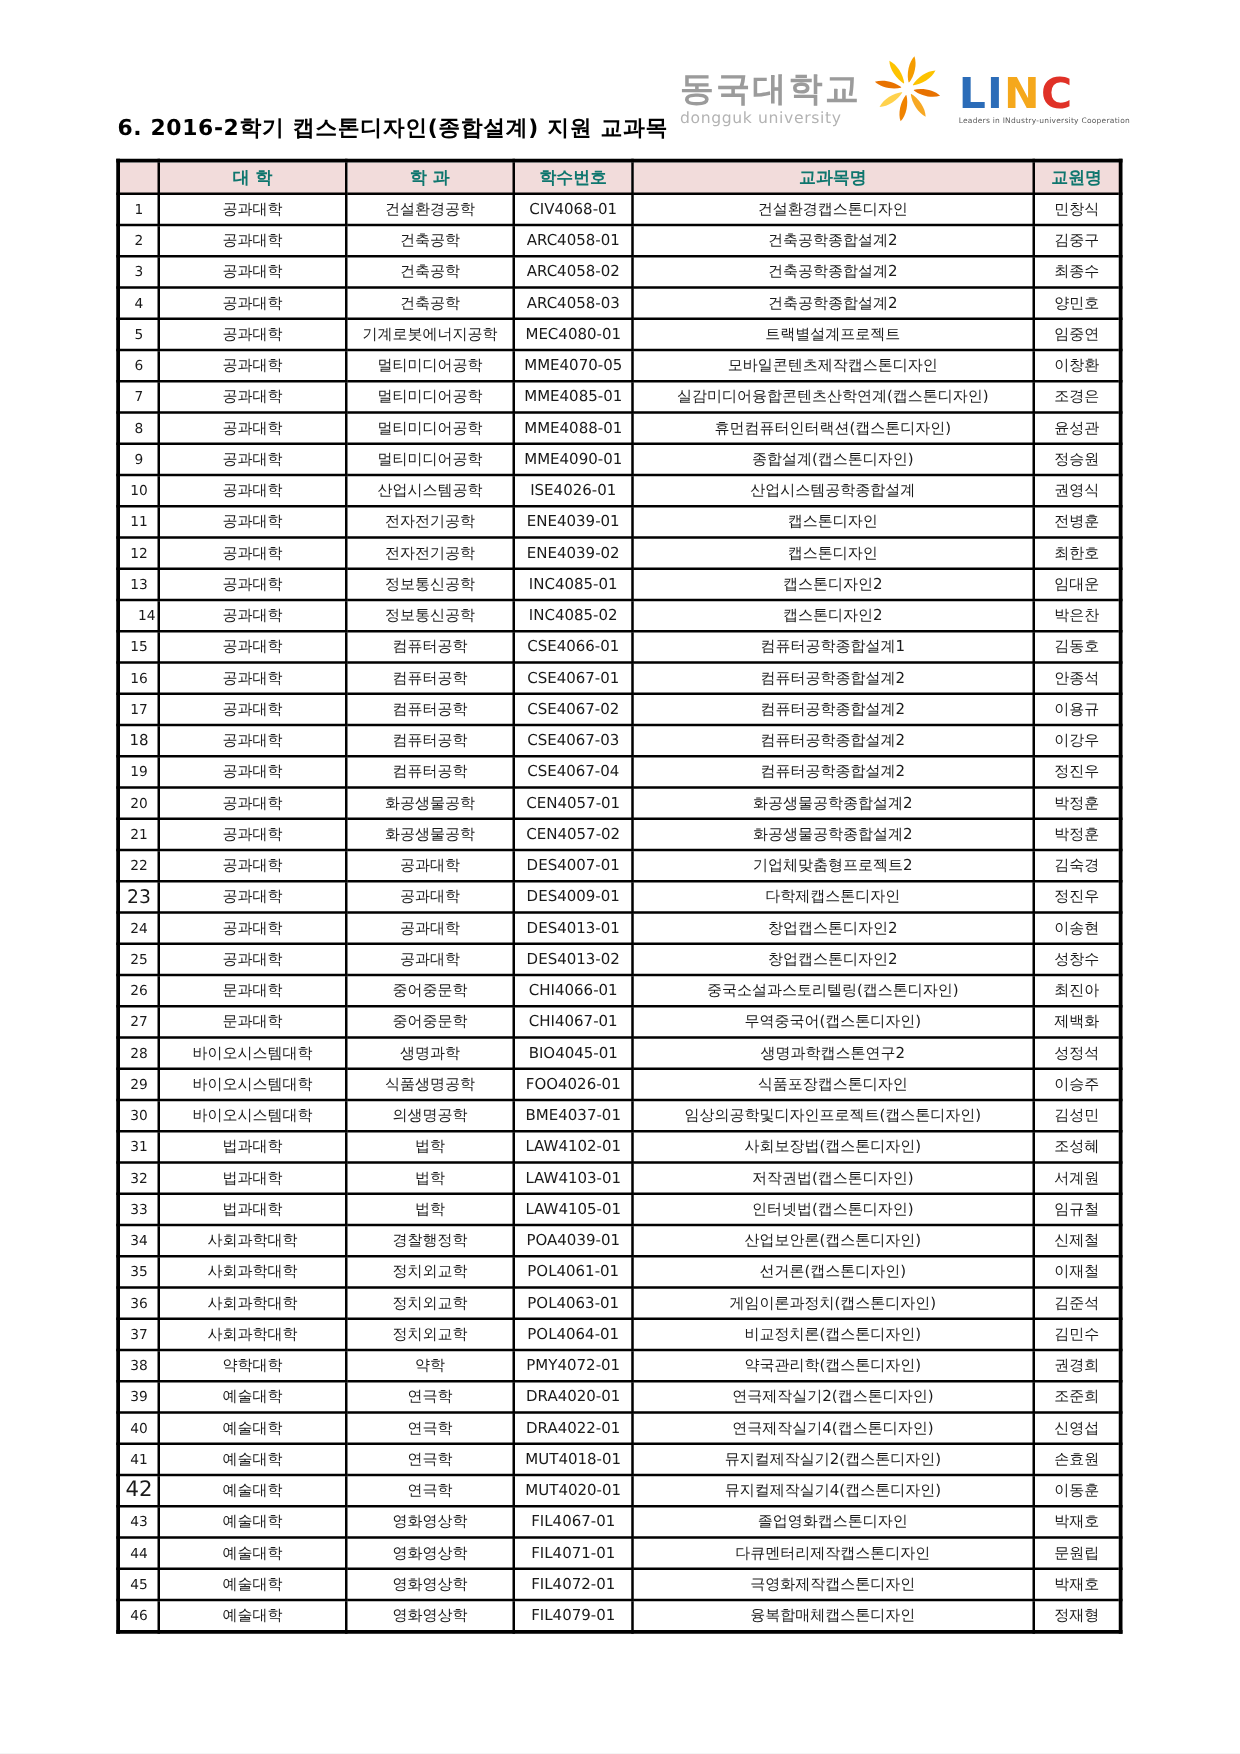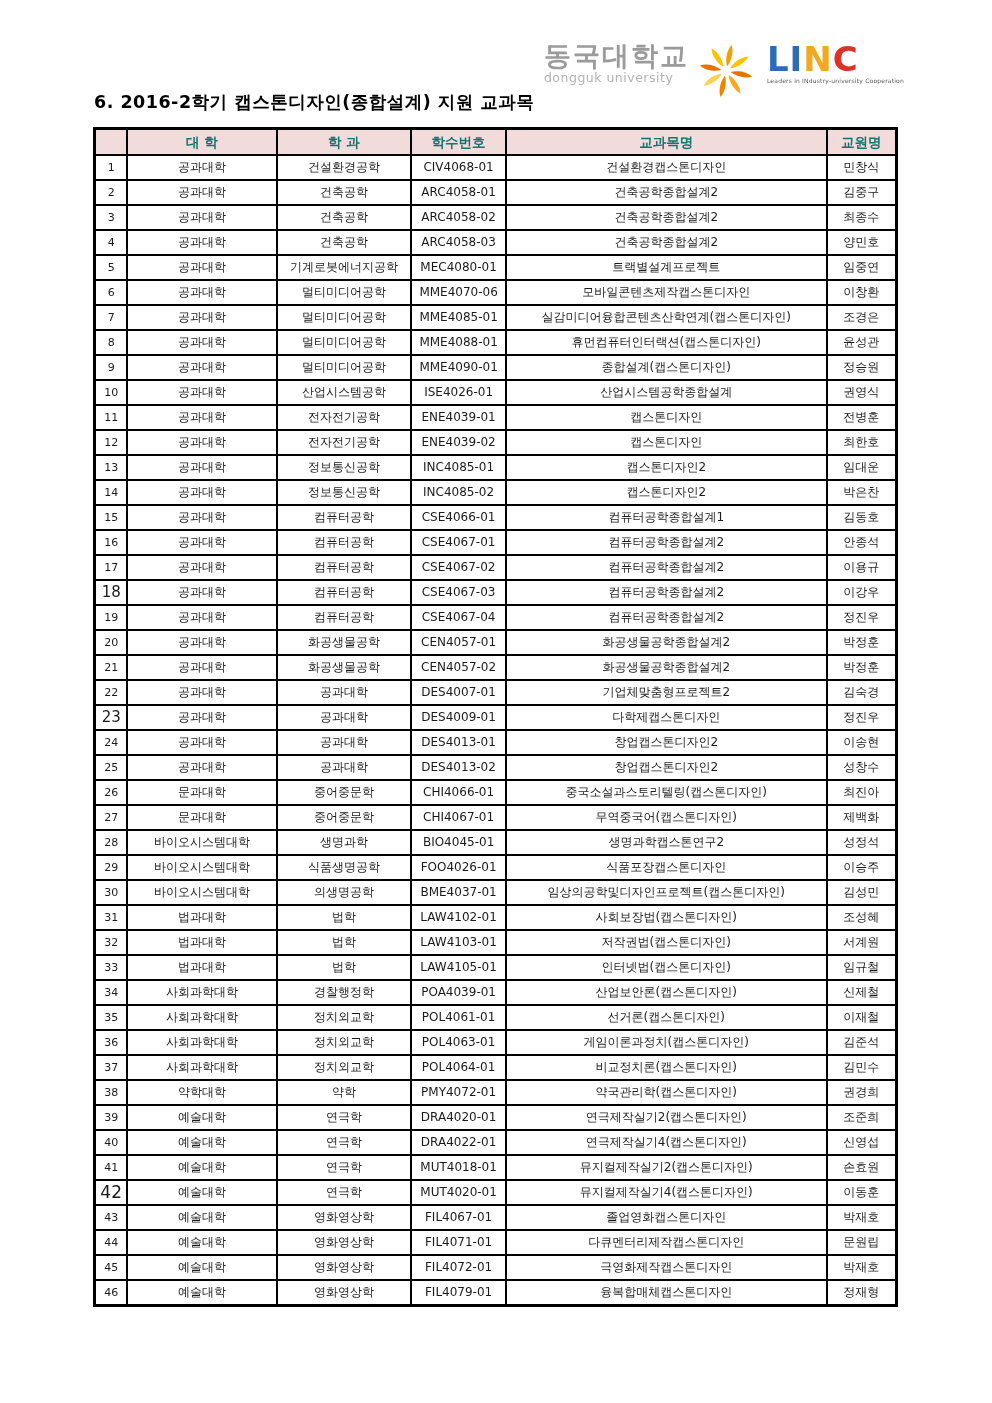--- a/index.html
+++ b/index.html
@@ -9,21 +9,21 @@
     margin:0 auto;
     background:#ffffff;
     font-family:"DejaVu Sans","Liberation Sans",sans-serif;
     color:#111;
     overflow:hidden;
   }
 
   
   .logo-strip {
     position:absolute; top:42px; right:88px;
-    display:flex; align-items:flex-start; gap:8px;
+    display:flex; align-items:flex-end; gap:8px;
   }
   .dongguk-text { text-align:left; line-height:1; }
   .dongguk-name {
     font-size:27px; font-weight:bold; color:#9b9b9b; letter-spacing:2px;
   }
   .dongguk-sub {
     font-size:12.5px; color:#b3b3b3; margin-top:3px; letter-spacing:0.5px;
   }
   .pinwheel { width:58px; height:58px; }
   .linc-block { line-height:1; margin-left:4px; }
@@ -147,21 +147,21 @@
             <td>공과대학</td>
             <td>기계로봇에너지공학</td>
             <td>MEC4080-01</td>
             <td>트랙별설계프로젝트</td>
             <td>임중연</td>
           </tr>
           <tr>
             <td style="font-size: 11px;">6</td>
             <td>공과대학</td>
             <td>멀티미디어공학</td>
-            <td>MME4070-06</td>
+            <td>MME4070-05</td>
             <td>모바일콘텐츠제작캡스톤디자인</td>
             <td>이창환</td>
           </tr>
           <tr>
             <td style="font-size: 11px;">7</td>
             <td>공과대학</td>
             <td>멀티미디어공학</td>
             <td>MME4085-01</td>
             <td>실감미디어융합콘텐츠산학연계(캡스톤디자인)</td>
             <td>조경은</td>
@@ -208,21 +208,21 @@
           </tr>
           <tr>
             <td style="font-size: 11px;">13</td>
             <td>공과대학</td>
             <td>정보통신공학</td>
             <td>INC4085-01</td>
             <td>캡스톤디자인2</td>
             <td>임대운</td>
           </tr>
           <tr>
-            <td style="font-size: 11px;">14</td>
+            <td style="font-size: 11px; text-align: right;">14</td>
             <td>공과대학</td>
             <td>정보통신공학</td>
             <td>INC4085-02</td>
             <td>캡스톤디자인2</td>
             <td>박은찬</td>
           </tr>
           <tr>
             <td style="font-size: 11px;">15</td>
             <td>공과대학</td>
             <td>컴퓨터공학</td>
@@ -240,21 +240,21 @@
           </tr>
           <tr>
             <td style="font-size: 11px;">17</td>
             <td>공과대학</td>
             <td>컴퓨터공학</td>
             <td>CSE4067-02</td>
             <td>컴퓨터공학종합설계2</td>
             <td>이용규</td>
           </tr>
           <tr>
-            <td style="font-size: 15px;">18</td>
+            <td style="font-size: 12px;">18</td>
             <td>공과대학</td>
             <td>컴퓨터공학</td>
             <td>CSE4067-03</td>
             <td>컴퓨터공학종합설계2</td>
             <td>이강우</td>
           </tr>
           <tr>
             <td style="font-size: 11px;">19</td>
             <td>공과대학</td>
             <td>컴퓨터공학</td>

